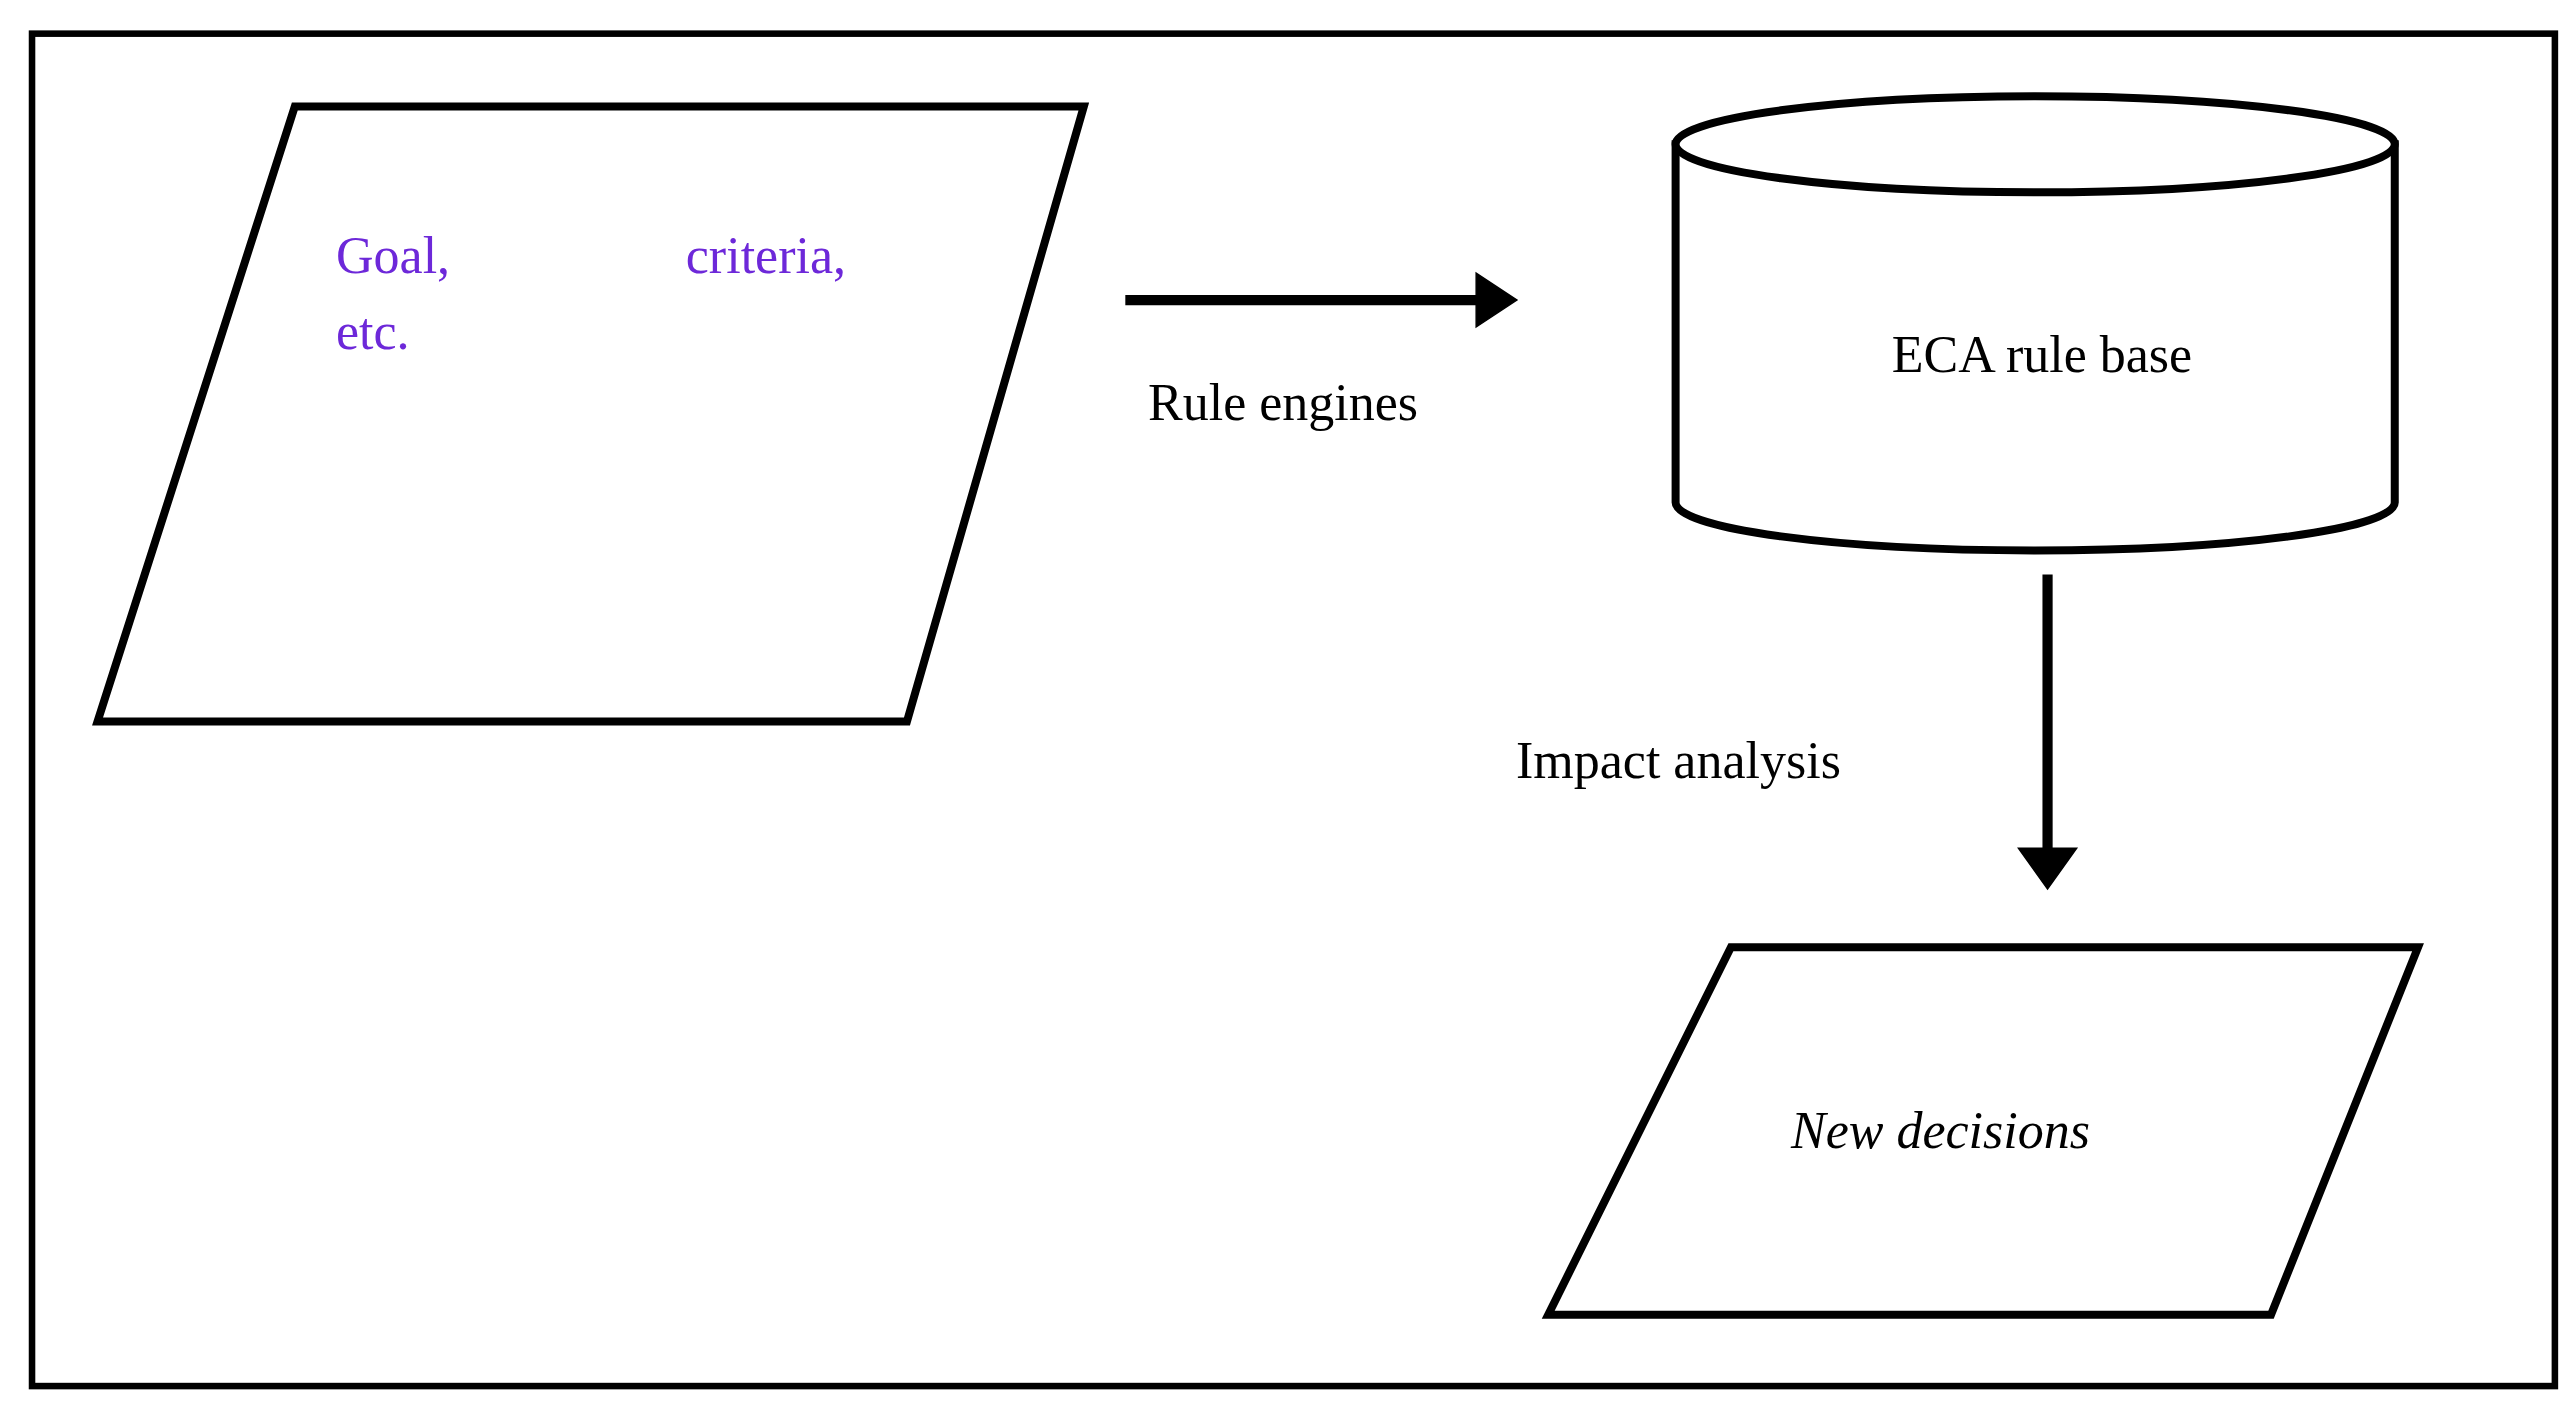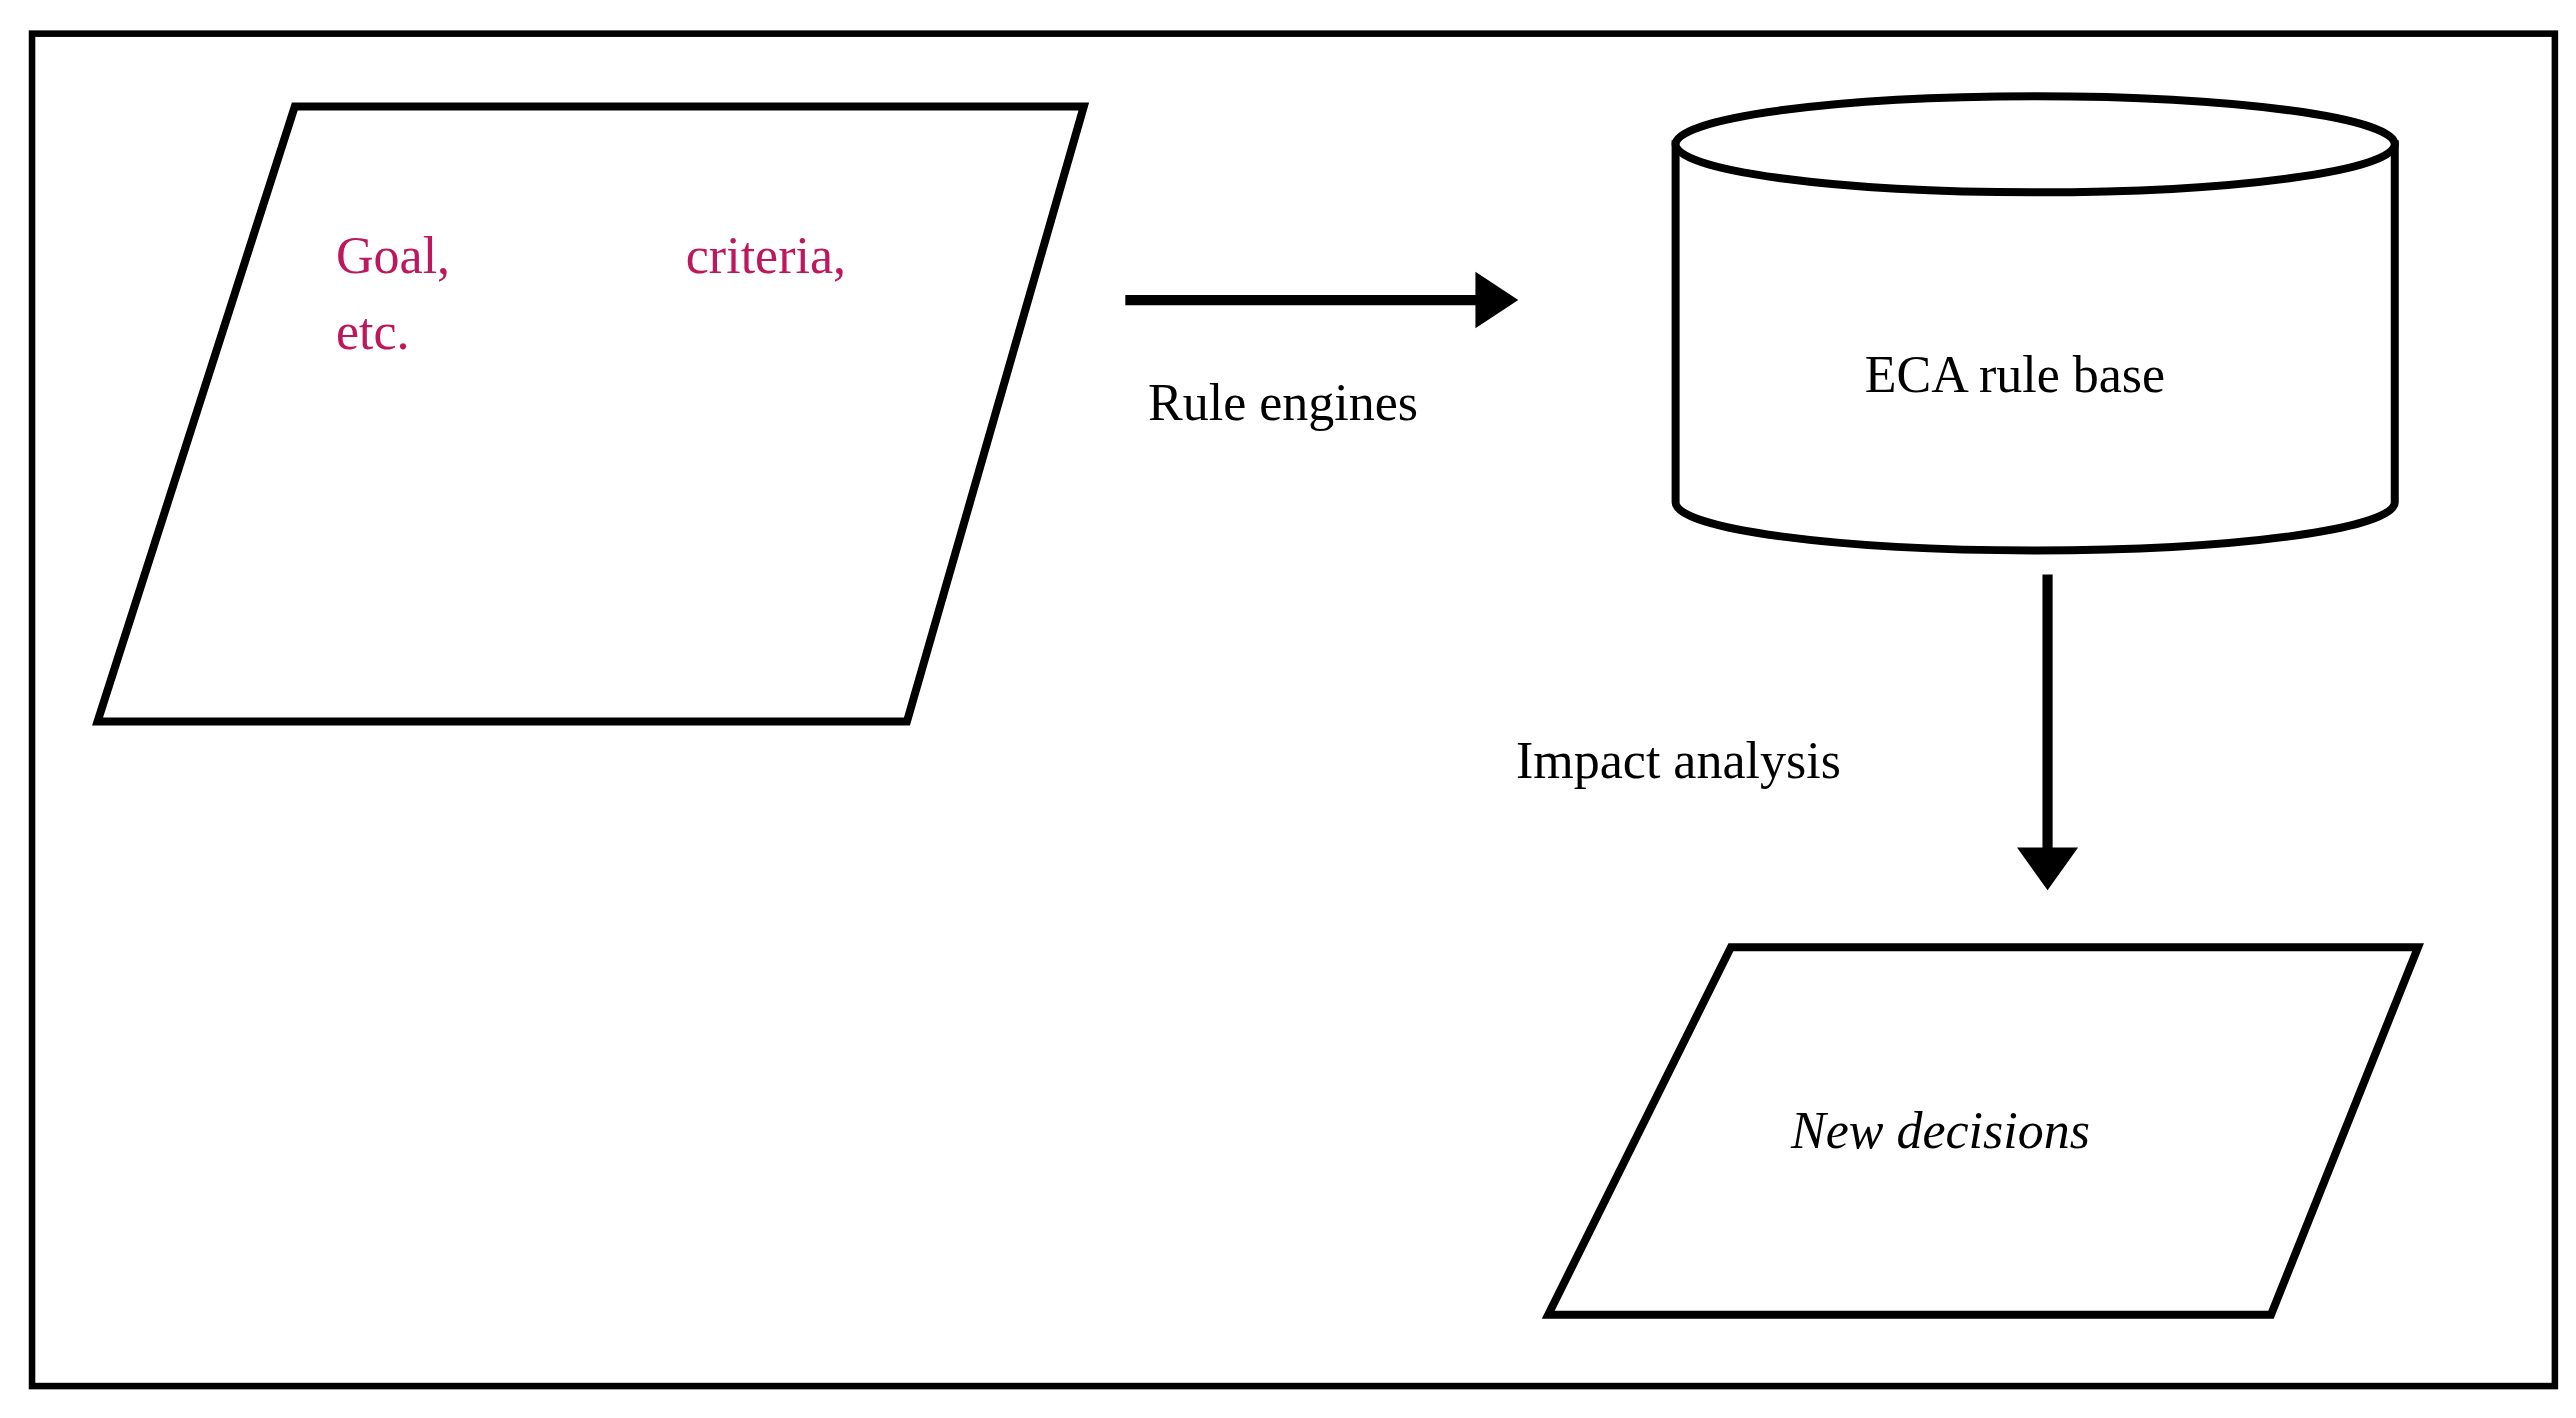--- a/index.html
+++ b/index.html
@@ -28,21 +28,21 @@
     font-family: "Liberation Serif", "DejaVu Serif", serif;
     white-space: nowrap;
     line-height: 1;
   }
   
   #input-text-block {
     position: absolute;
     left: 336px;
     top: 218px;
     width: 510px;
-    color: #be185d;
+    color: #6d28d9;
     font-size: 52px;
     line-height: 76px;
     font-family: "Liberation Serif", "DejaVu Serif", serif;
   }
   #input-text-block .tline {
     display: block;
     white-space: nowrap;
   }
   #input-text-block .tline.justify {
     display: flex;
@@ -52,22 +52,21 @@
   #cylinder-label {
     left: 0;
     top: 329px;
     width: 2576px;
     text-align: center;
     font-size: 52px;
   }
   #cylinder-label-inner {
     display: inline-block;
     position: relative;
-    left: 727px;
-    margin-top: 20px;
+    left: 754px;
   }
   #rule-engines-label {
     left: 1148px;
     top: 377px;
     font-size: 52px;
   }
   #impact-analysis-label {
     left: 1516px;
     top: 723px;
     font-size: 52px;

